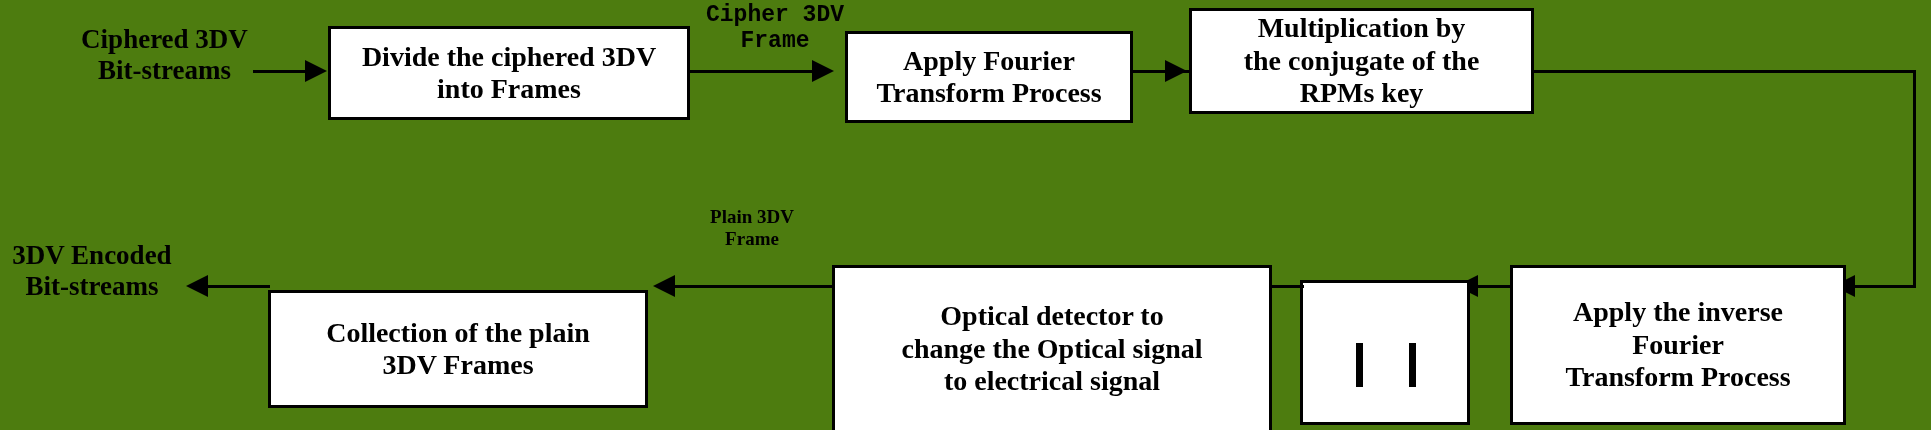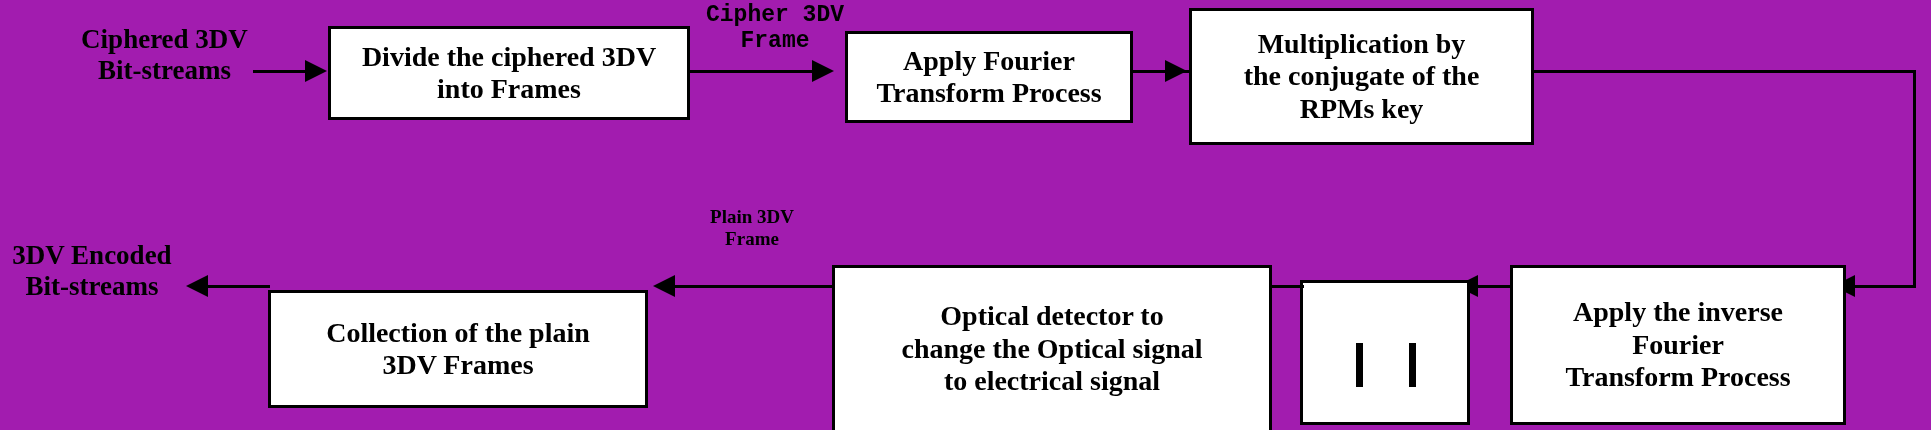--- a/index.html
+++ b/index.html
@@ -4,21 +4,21 @@
 <style>
   html, body {
     margin: 0;
     padding: 0;
     background: #ffffff;
   }
   #canvas {
     position: relative;
     width: 1931px;
     height: 430px;
-    background: #a21caf;
+    background: #4d7c0f;
     overflow: hidden;
     font-family: "Liberation Serif", "DejaVu Serif", serif;
   }
 
   
   .box {
     position: absolute;
     box-sizing: border-box;
     border: 3px solid #000000;
     background: #ffffff;
@@ -98,21 +98,21 @@
   <div class="arrow-r" style="left:812px; top:60px;"></div>
 
   <div class="box" style="left:845px; top:31px; width:288px; height:92px; font-size:28px;">
     <span class="txt">Apply Fourier
 Transform Process</span>
   </div>
 
   <div class="hline" style="left:1133px; top:70px; width:62px;"></div>
   <div class="arrow-r" style="left:1165px; top:60px;"></div>
 
-  <div class="box" style="left:1189px; top:8px; width:345px; height:137px; font-size:28px;">
+  <div class="box" style="left:1189px; top:8px; width:345px; height:106px; font-size:28px;">
     <span class="txt">Multiplication by
 the conjugate of the
 RPMs key</span>
   </div>
 
   <div class="hline" style="left:1531px; top:70px; width:385px;"></div>
   <div class="vline" style="left:1913px; top:70px; height:218px;"></div>
   <div class="hline" style="left:1855px; top:285px; width:61px;"></div>
   <div class="arrow-l" style="left:1833px; top:275px;"></div>
 

